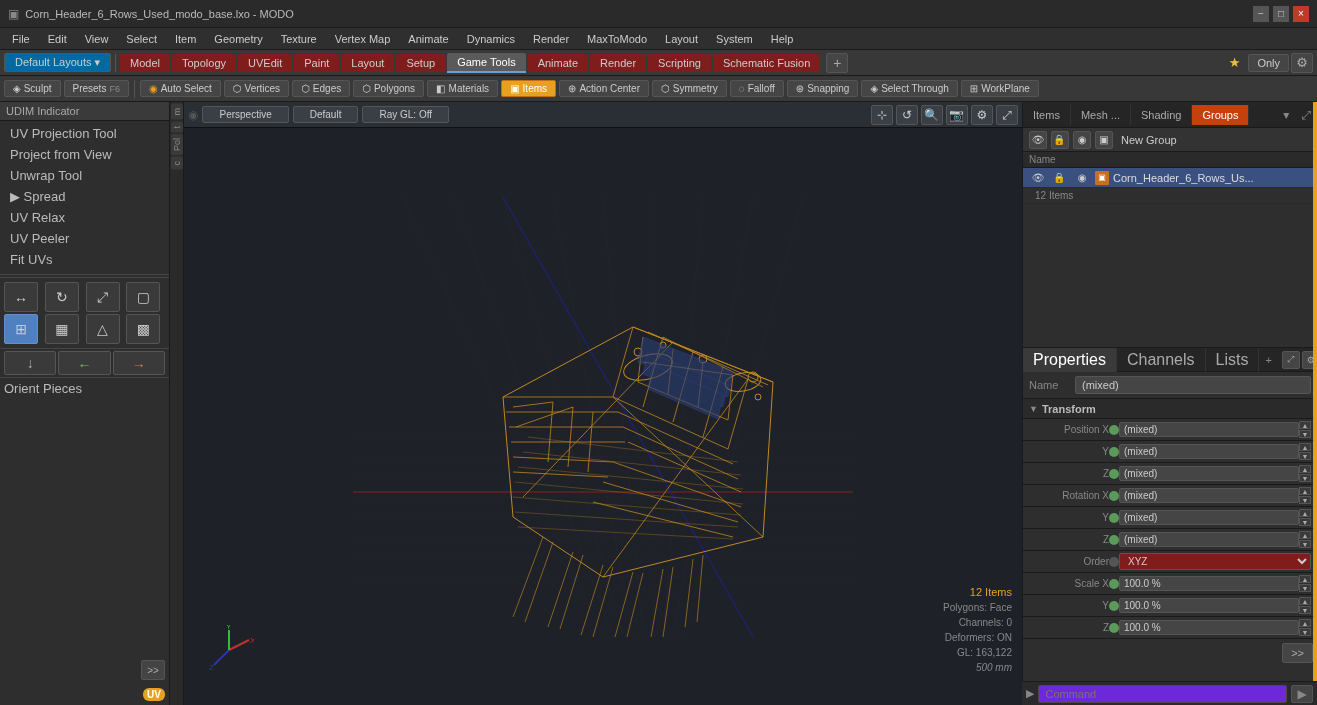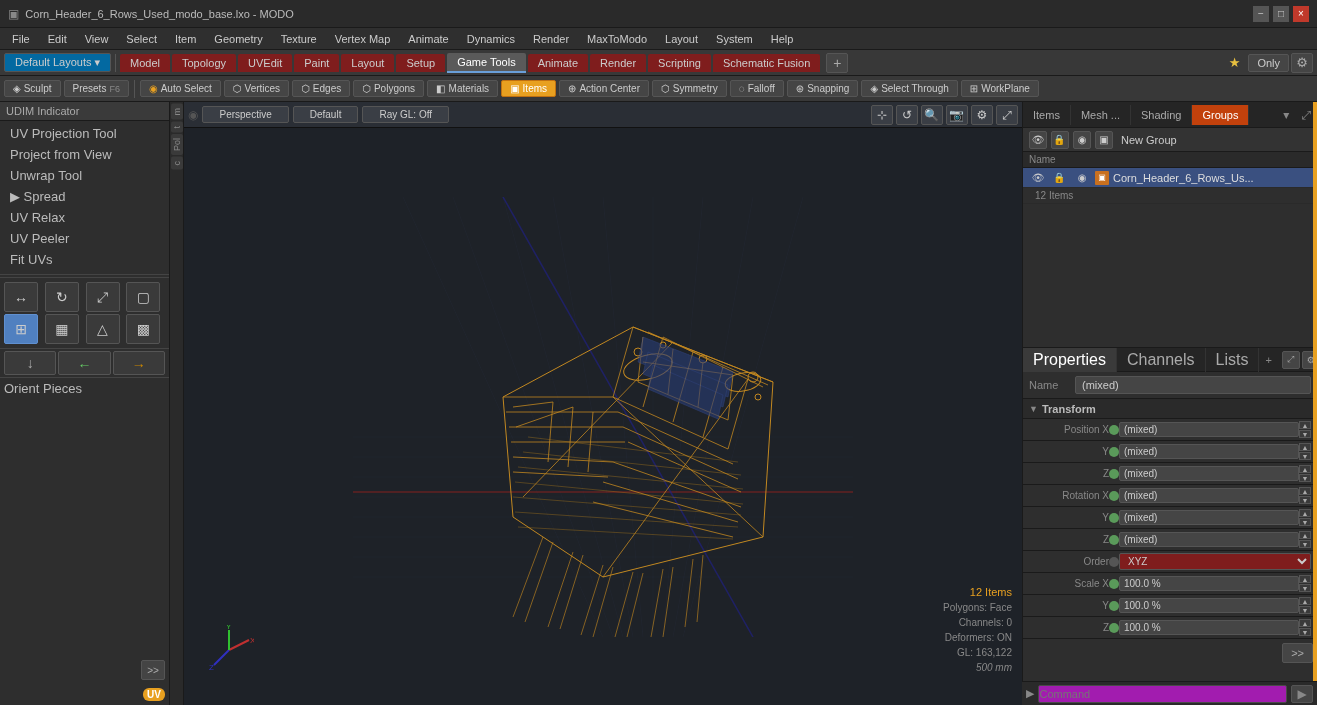--- a/index.html
+++ b/index.html
@@ -1234,15 +1234,15 @@
         </div>
       </div>
     </div>
 
     <div id="orange-accent"></div>
   </div>
 </div>
 
 <div id="bottom-bar" style="position:fixed;bottom:0;left:1022px;right:0;height:24px;background:#2a2a2a;display:flex;align-items:center;padding:0 4px;border-top:1px solid #1a1a1a;z-index:20;">
   <span style="color:#888;font-size:11px;margin-right:4px;">▶</span>
-  <input id="cmd-input" type="text" placeholder="Command" style="flex: 1 1 0%; background: #a21caf; border: 1px solid rgb(74, 74, 74); color: rgb(204, 204, 204); padding: 2px 0; font-size: 11px; border-radius: 2px;">
+  <input id="cmd-input" type="text" placeholder="Command" style="flex: 1 1 0%; background: #6d28d9; border: 1px solid rgb(74, 74, 74); color: rgb(204, 204, 204); padding: 2px 6px; font-size: 11px; border-radius: 2px;">
   <div style="width:22px;height:18px;background:#454545;border:1px solid #555;color:#888;font-size:12px;cursor:pointer;margin-left:4px;display:flex;align-items:center;justify-content:center;border-radius:2px;">▶</div>
 </div>
 
 </body></html>

